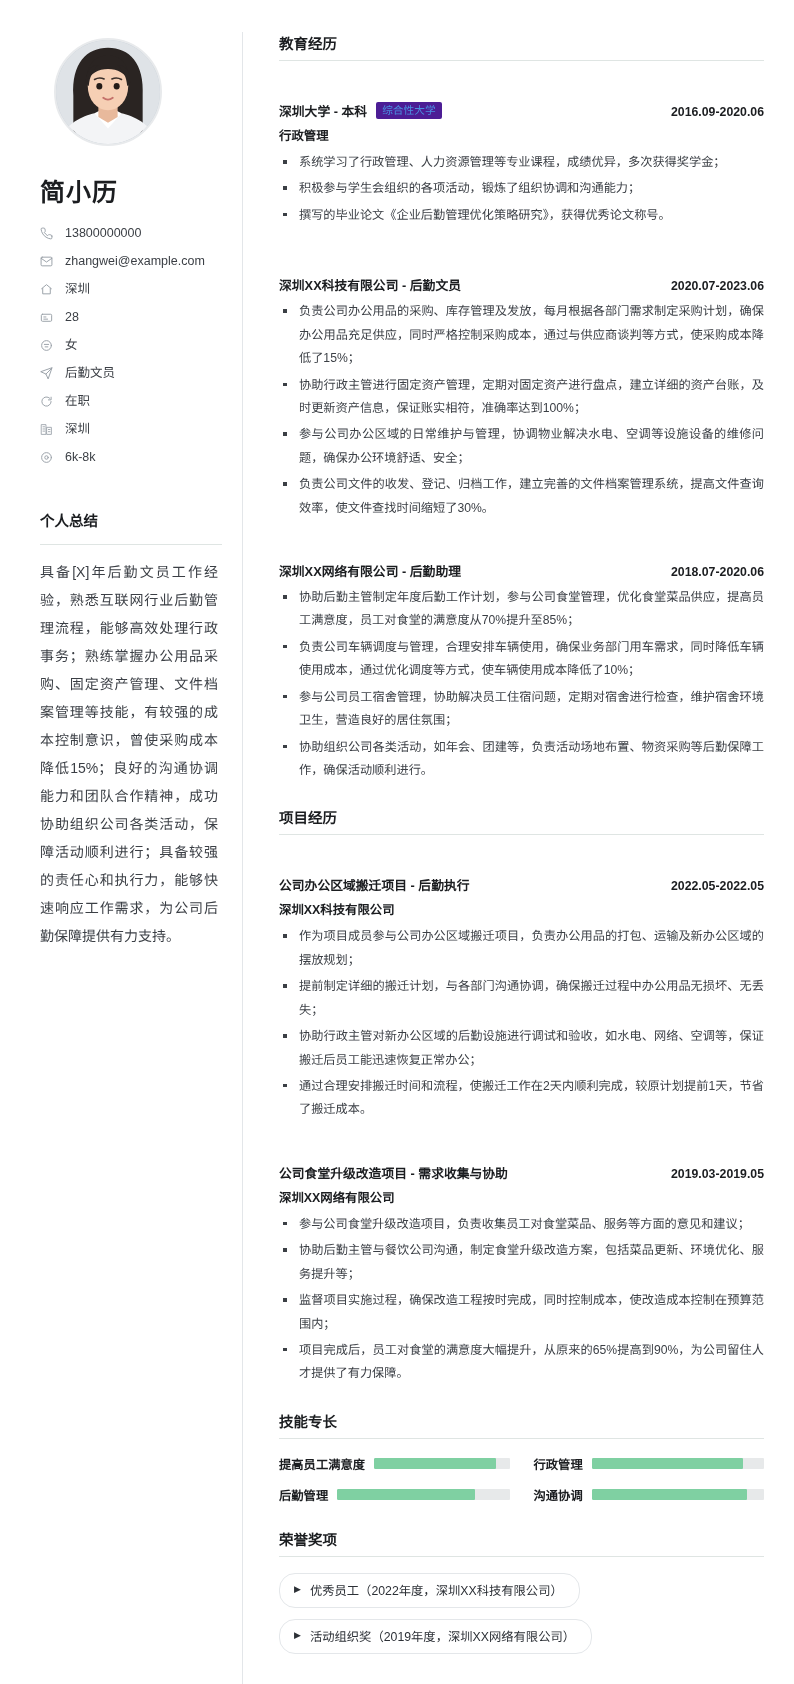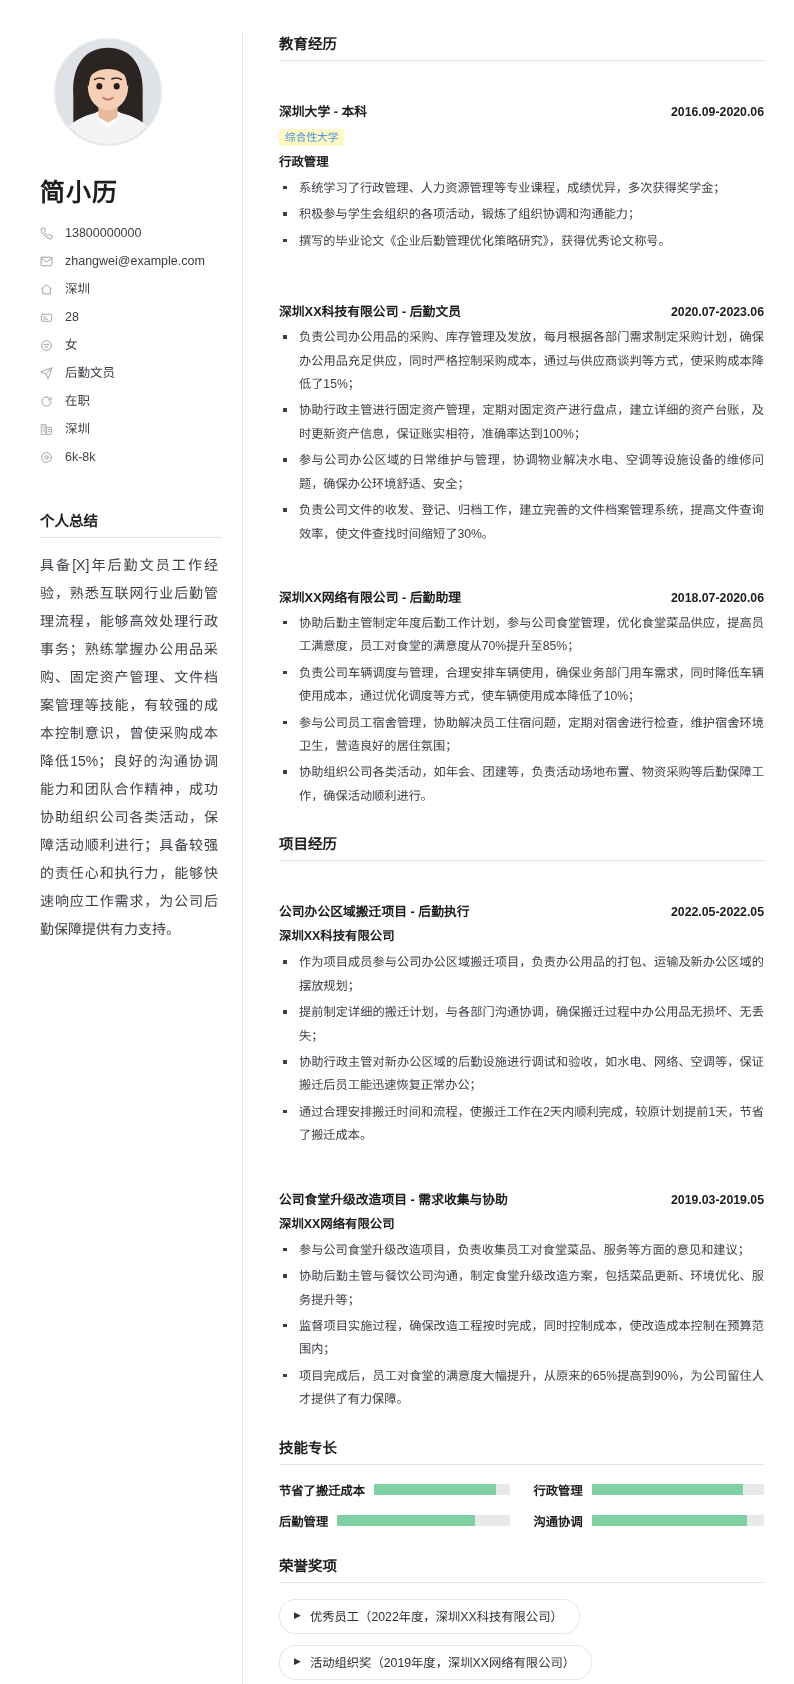--- a/index.html
+++ b/index.html
@@ -64,21 +64,21 @@
     color: #9aa1a9;
   }
   .contact-ic svg { display: block; }
   .contact-val { white-space: nowrap; }
 
   .left-sec-title {
     font-size: 14.5px;
     font-weight: bold;
     color: #1b1d20;
     margin: 44px 0 0 4px;
-    padding-bottom: 7px;
+    padding-bottom: 14px;
     border-bottom: 1px solid #dfe5e3;
     width: 182px;
   }
   .summary-text {
     margin: 13px 0 0 4px;
     width: 178px;
     font-size: 14px;
     line-height: 2.0;
     color: #3b3f45;
     text-align: justify;
@@ -111,36 +111,35 @@
   .entry:last-child { margin-bottom: 0; }
   .entry-head {
     display: flex;
     align-items: baseline;
     justify-content: space-between;
     gap: 10px;
     margin-bottom: 6px;
   }
   .entry-head-left {
     display: flex;
-    align-items: flex-start;
+    align-items: center;
     gap: 9px;
     min-width: 0;
     flex-wrap: wrap;
-    flex-direction: column;
   }
   .entry-title {
     font-size: 12.8px;
     font-weight: bold;
     color: #1b1d20;
     white-space: nowrap;
   }
   .tag {
     font-size: 10.7px;
     color: #4a8fe0;
-    background: #fef9c3;
+    background: #4c1d95;
     border-radius: 2px;
     padding: 1.5px 6px 2px 6px;
     white-space: nowrap;
     line-height: 1.25;
   }
   .entry-date {
     font-size: 12.3px;
     font-weight: bold;
     color: #1b1d20;
     white-space: nowrap;
@@ -475,21 +474,21 @@
           <li>项目完成后，员工对食堂的满意度大幅提升，从原来的65%提高到90%，为公司留住人才提供了有力保障。</li>
         </ul>
       </div>
     </section>
 
     <section class="sec">
       <div class="sec-title">技能专长</div>
       <div class="skills-grid">
 
         <div class="skill">
-          <span class="skill-name">节省了搬迁成本</span>
+          <span class="skill-name">提高员工满意度</span>
           <div class="skill-bar" style="background: rgb(231, 233, 234);">
             <div class="skill-fill" style="width: 90%; background: rgb(127, 208, 162);"></div>
           </div>
         </div>
 
         <div class="skill">
           <span class="skill-name">行政管理</span>
           <div class="skill-bar" style="background: rgb(231, 233, 234);">
             <div class="skill-fill" style="width: 88%; background: rgb(127, 208, 162);"></div>
           </div>

